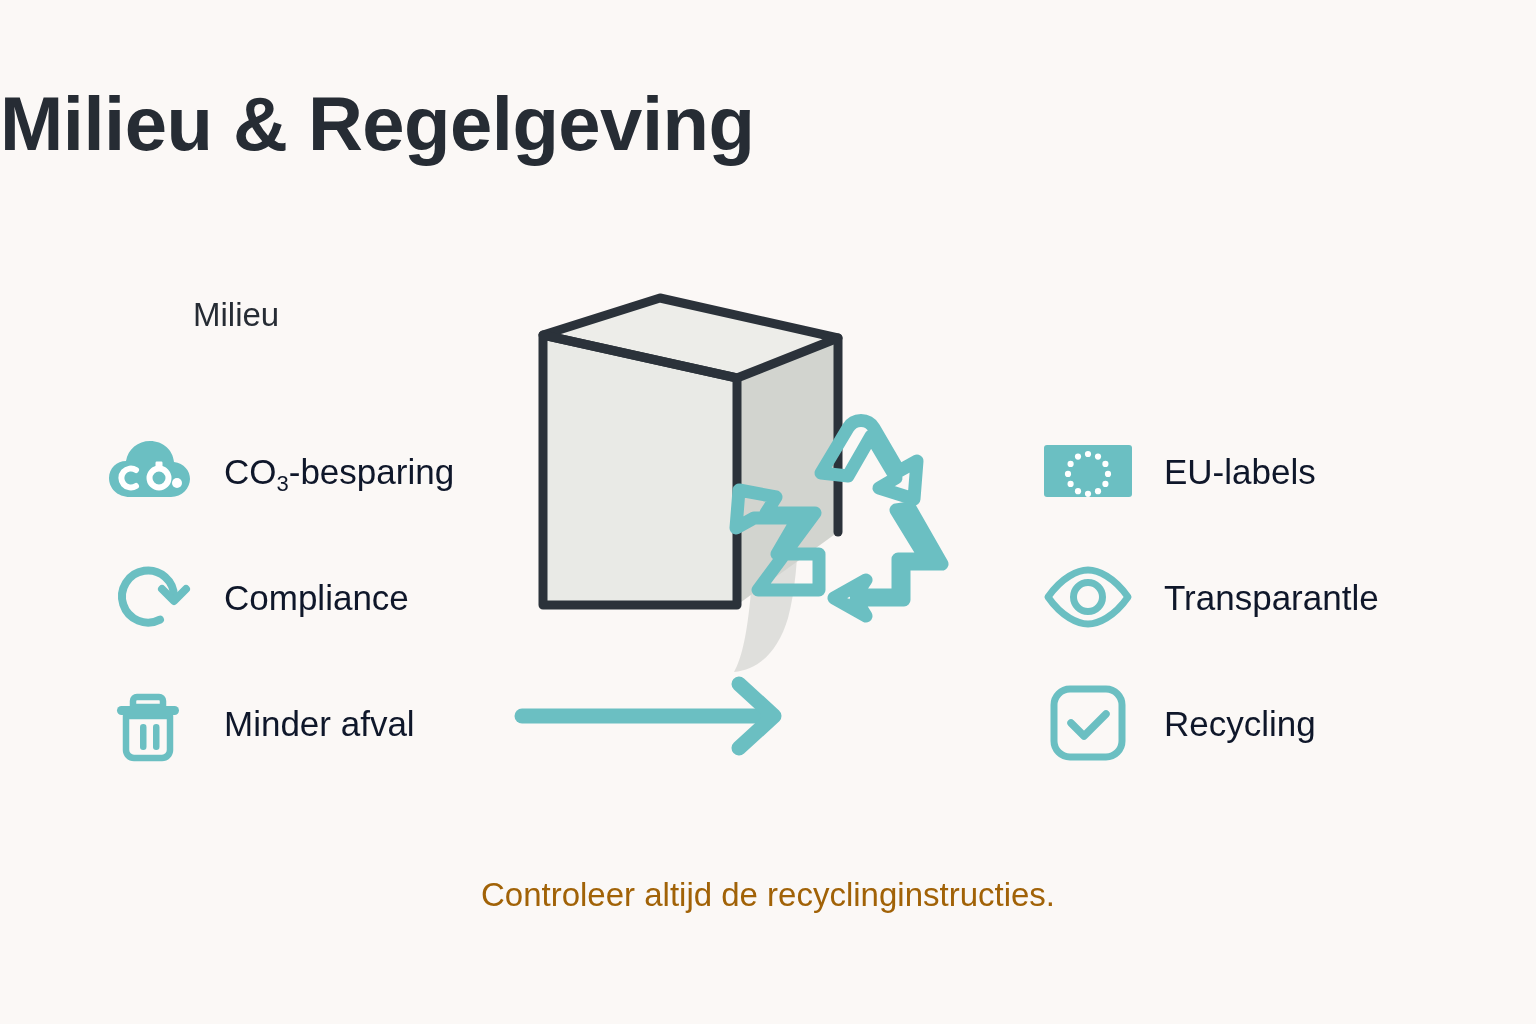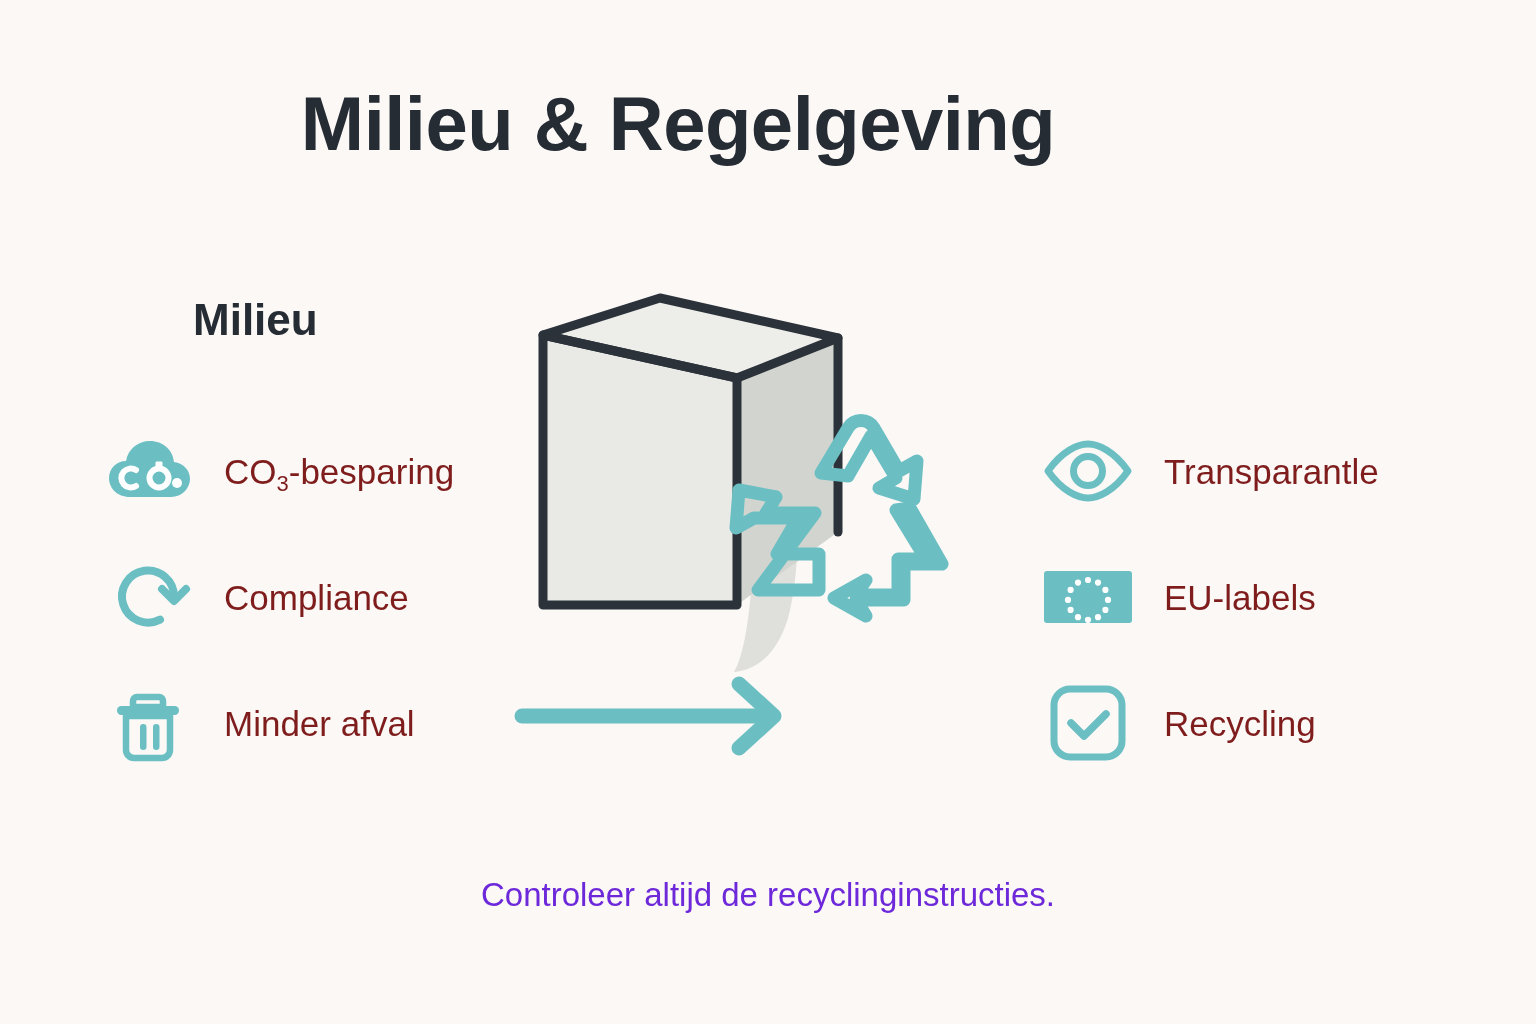--- a/index.html
+++ b/index.html
@@ -21,34 +21,34 @@
     width: 1536px;
     height: 1024px;
   }
 
   
   .page-title {
     position: absolute;
     top: 86px;
     left: 0;
     width: 1356px;
-    text-align: center;
+    text-align: left;
     font-size: 76px;
     font-weight: bold;
     letter-spacing: -0.5px;
     color: #262C34;
     line-height: 1.0;
     white-space: nowrap;
   }
 
   
   .col-heading {
     position: absolute;
-    font-size: 44px;
-    font-weight: bold;
+    font-size: 33px;
+    font-weight: normal;
     color: #262C34;
     line-height: 1;
     white-space: nowrap;
   }
   .col-heading.left  { left: 193px;  top: 298px; }
   .col-heading.right { left: 1037px; top: 298px; }
 
   
   .feature-list {
     position: absolute;
@@ -68,21 +68,21 @@
   .feature-icon {
     width: 96px;
     min-width: 96px;
     height: 96px;
     display: flex;
     align-items: center;
     justify-content: flex-start;
   }
   .feature-label {
     font-size: 35px;
-    color: #7f1d1d;
+    color: #0f172a;
     line-height: 1;
     white-space: nowrap;
     margin-left: 28px;
   }
   .feature-label sub {
     font-size: 22px;
     vertical-align: baseline;
     position: relative;
     top: 7px;
   }
@@ -97,21 +97,21 @@
   }
 
   
   .footer-note {
     position: absolute;
     top: 878px;
     left: 0;
     width: 1536px;
     text-align: center;
     font-size: 33px;
-    color: #6d28d9;
+    color: #a16207;
     line-height: 1;
     white-space: nowrap;
   }
 </style>
 </head>
 <body>
 
 <div class="canvas">
 
   <div class="page-title">Milieu &amp; Regelgeving</div>
@@ -162,31 +162,20 @@
           <rect x="40" y="49" width="6.5" height="26" rx="3.2" fill="#6BBFC2"></rect>
           <rect x="53" y="49" width="6.5" height="26" rx="3.2" fill="#6BBFC2"></rect>
         </svg>
       </span>
       <span class="feature-label">Minder afval</span>
     </div>
 
   </div>
 
   <div class="feature-list right">
-
-    <div class="feature-row">
-      <span class="feature-icon">
-        <svg width="96" height="96" viewBox="0 0 96 96">
-          <path d="M8 48 C22 28 38 21 48 21 C58 21 74 28 88 48
-                   C74 68 58 75 48 75 C38 75 22 68 8 48 Z" fill="none" stroke="#6BBFC2" stroke-width="7" stroke-linejoin="round"></path>
-          <circle cx="48" cy="48" r="14.5" fill="none" stroke="#6BBFC2" stroke-width="7"></circle>
-        </svg>
-      </span>
-      <span class="feature-label">Transparantle</span>
-    </div>
 
     <div class="feature-row">
       <span class="feature-icon">
         <svg width="96" height="96" viewBox="0 0 96 96">
           <rect x="4" y="22" width="88" height="52" rx="3" fill="#6BBFC2"></rect>
           <g fill="#FFFFFF">
             <circle cx="48" cy="31" r="3.1"></circle>
             <circle cx="58" cy="33.6" r="3.1"></circle>
             <circle cx="65.4" cy="40.9" r="3.1"></circle>
             <circle cx="68" cy="50.9" r="3.1"></circle>
@@ -200,20 +189,31 @@
             <circle cx="38" cy="33.6" r="3.1"></circle>
           </g>
         </svg>
       </span>
       <span class="feature-label">EU-labels</span>
     </div>
 
     <div class="feature-row">
       <span class="feature-icon">
         <svg width="96" height="96" viewBox="0 0 96 96">
+          <path d="M8 48 C22 28 38 21 48 21 C58 21 74 28 88 48
+                   C74 68 58 75 48 75 C38 75 22 68 8 48 Z" fill="none" stroke="#6BBFC2" stroke-width="7" stroke-linejoin="round"></path>
+          <circle cx="48" cy="48" r="14.5" fill="none" stroke="#6BBFC2" stroke-width="7"></circle>
+        </svg>
+      </span>
+      <span class="feature-label">Transparantle</span>
+    </div>
+
+    <div class="feature-row">
+      <span class="feature-icon">
+        <svg width="96" height="96" viewBox="0 0 96 96">
           <rect x="14" y="14" width="68" height="68" rx="16" fill="none" stroke="#6BBFC2" stroke-width="7"></rect>
           <path d="M31 48 L44 61 L66 39" fill="none" stroke="#6BBFC2" stroke-width="7.5" stroke-linecap="round" stroke-linejoin="round"></path>
         </svg>
       </span>
       <span class="feature-label">Recycling</span>
     </div>
 
   </div>
 
   <div class="illustration">

